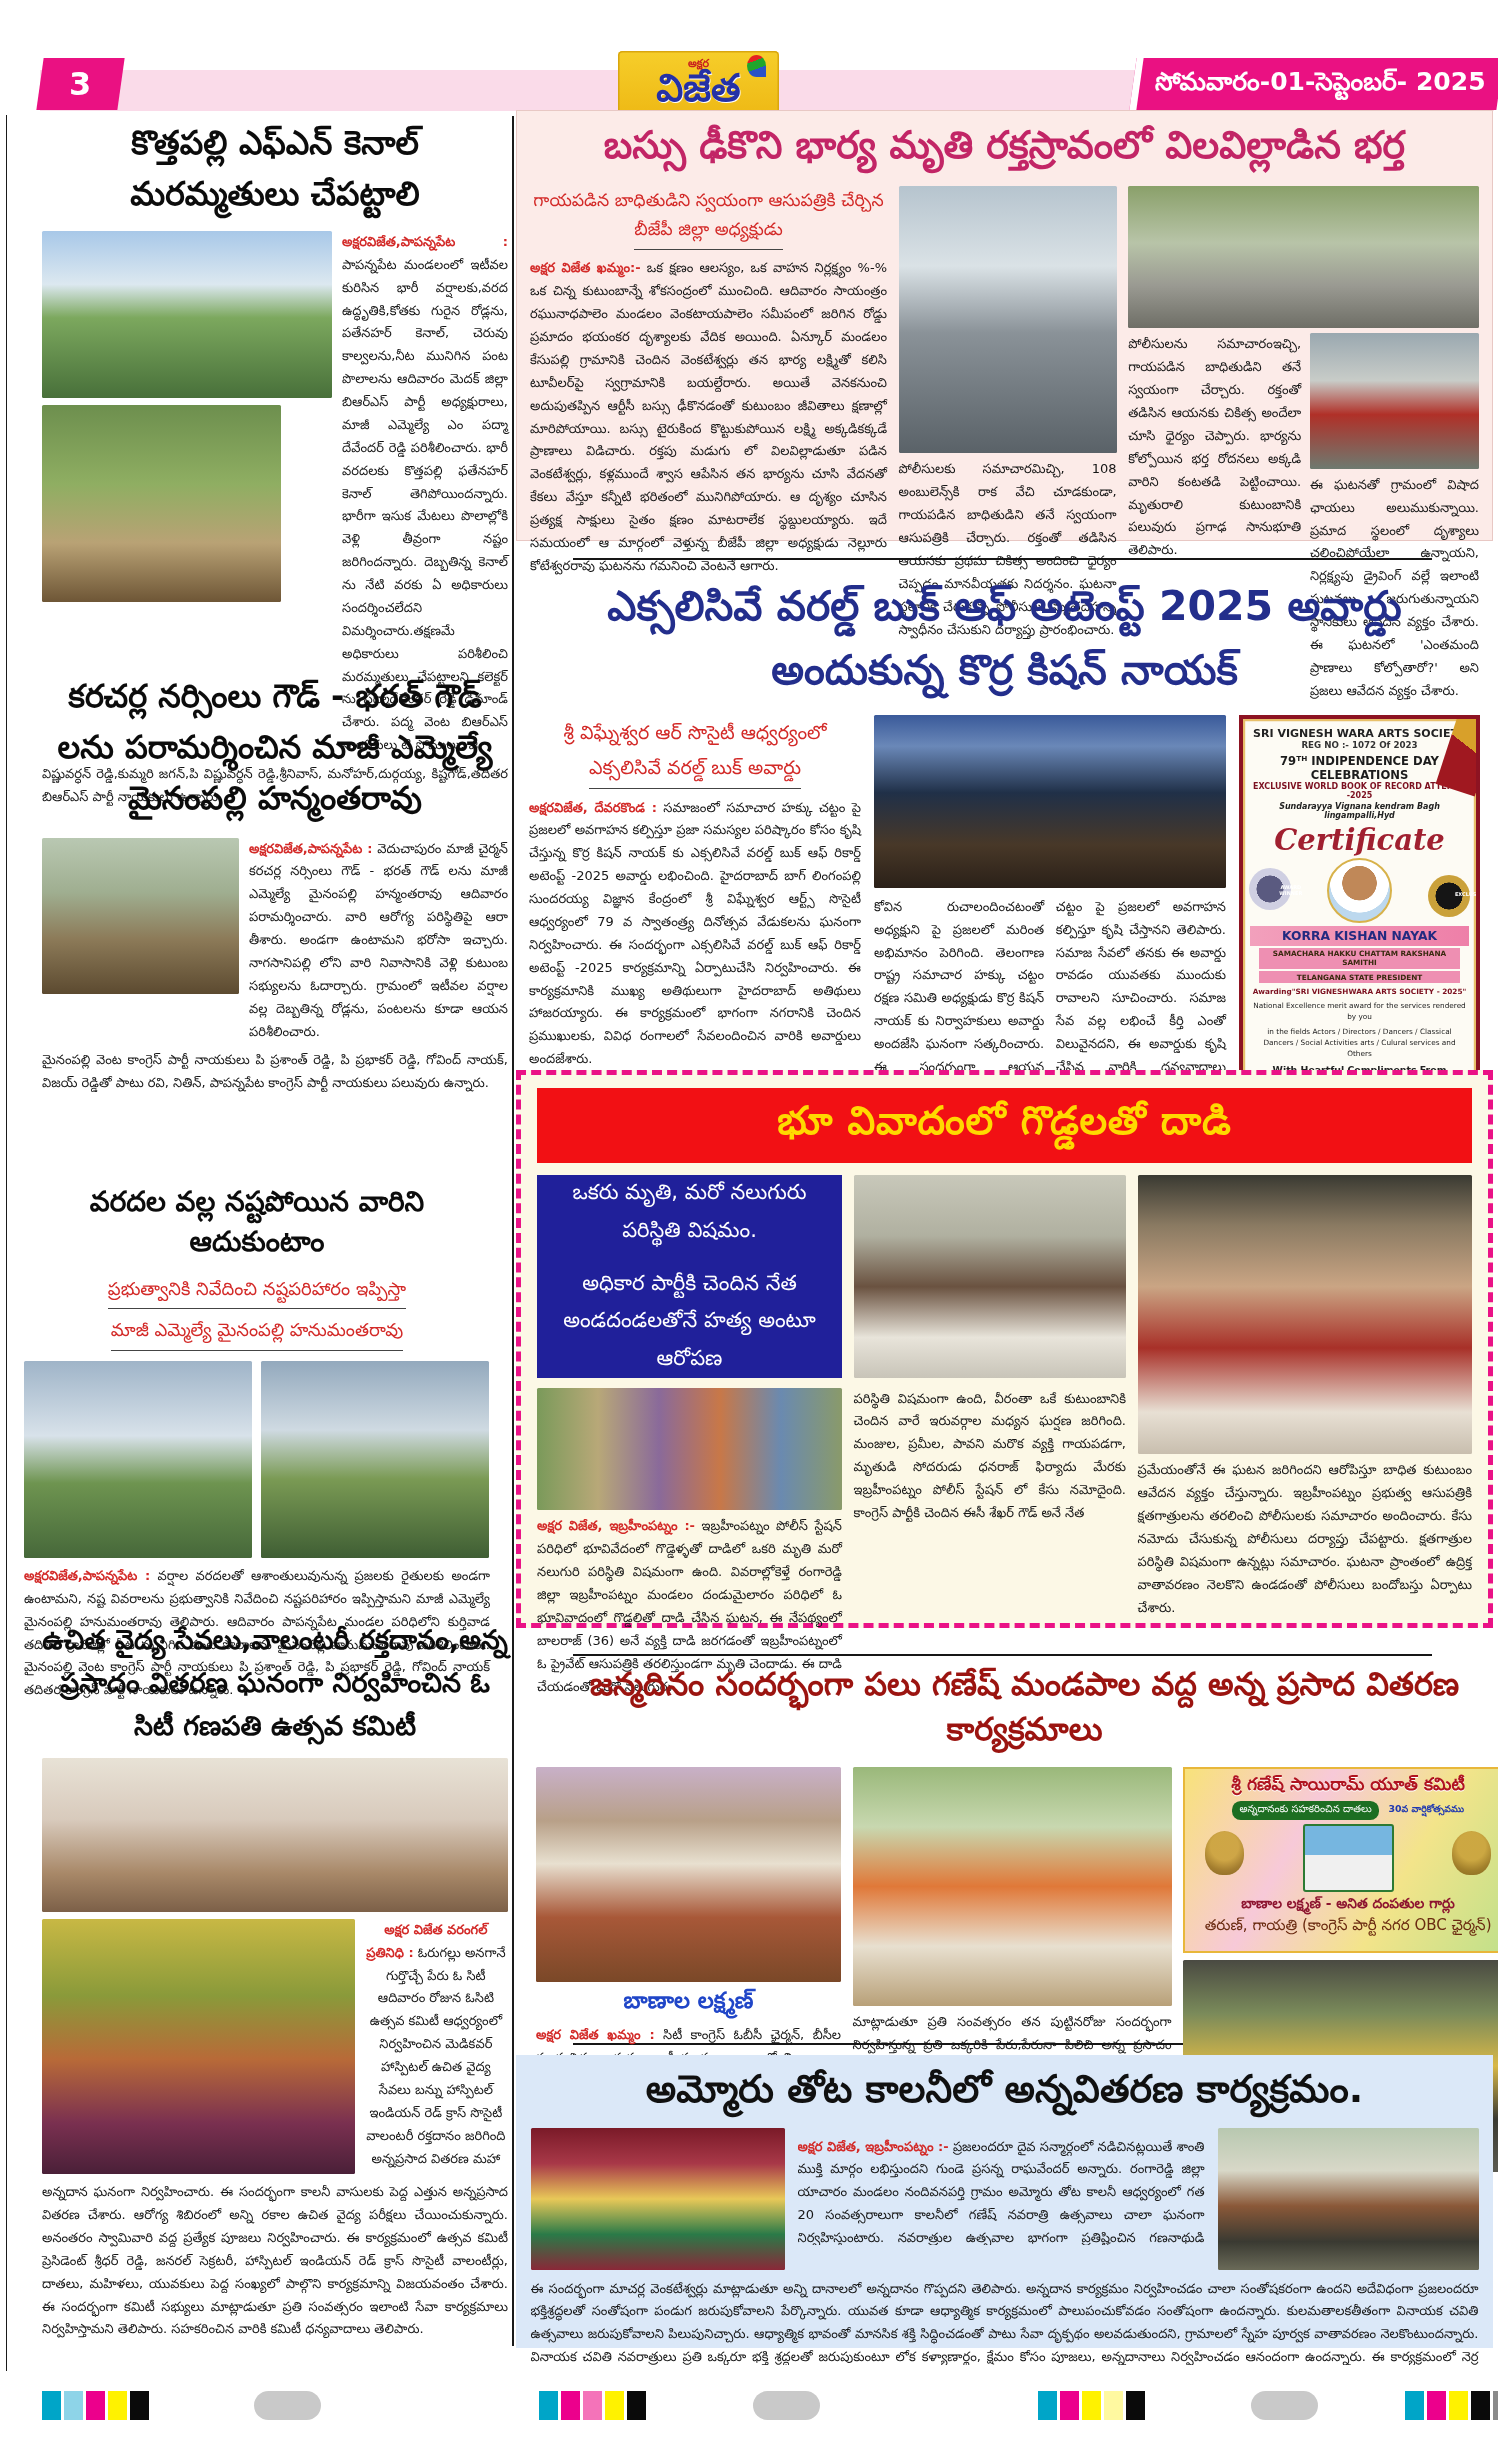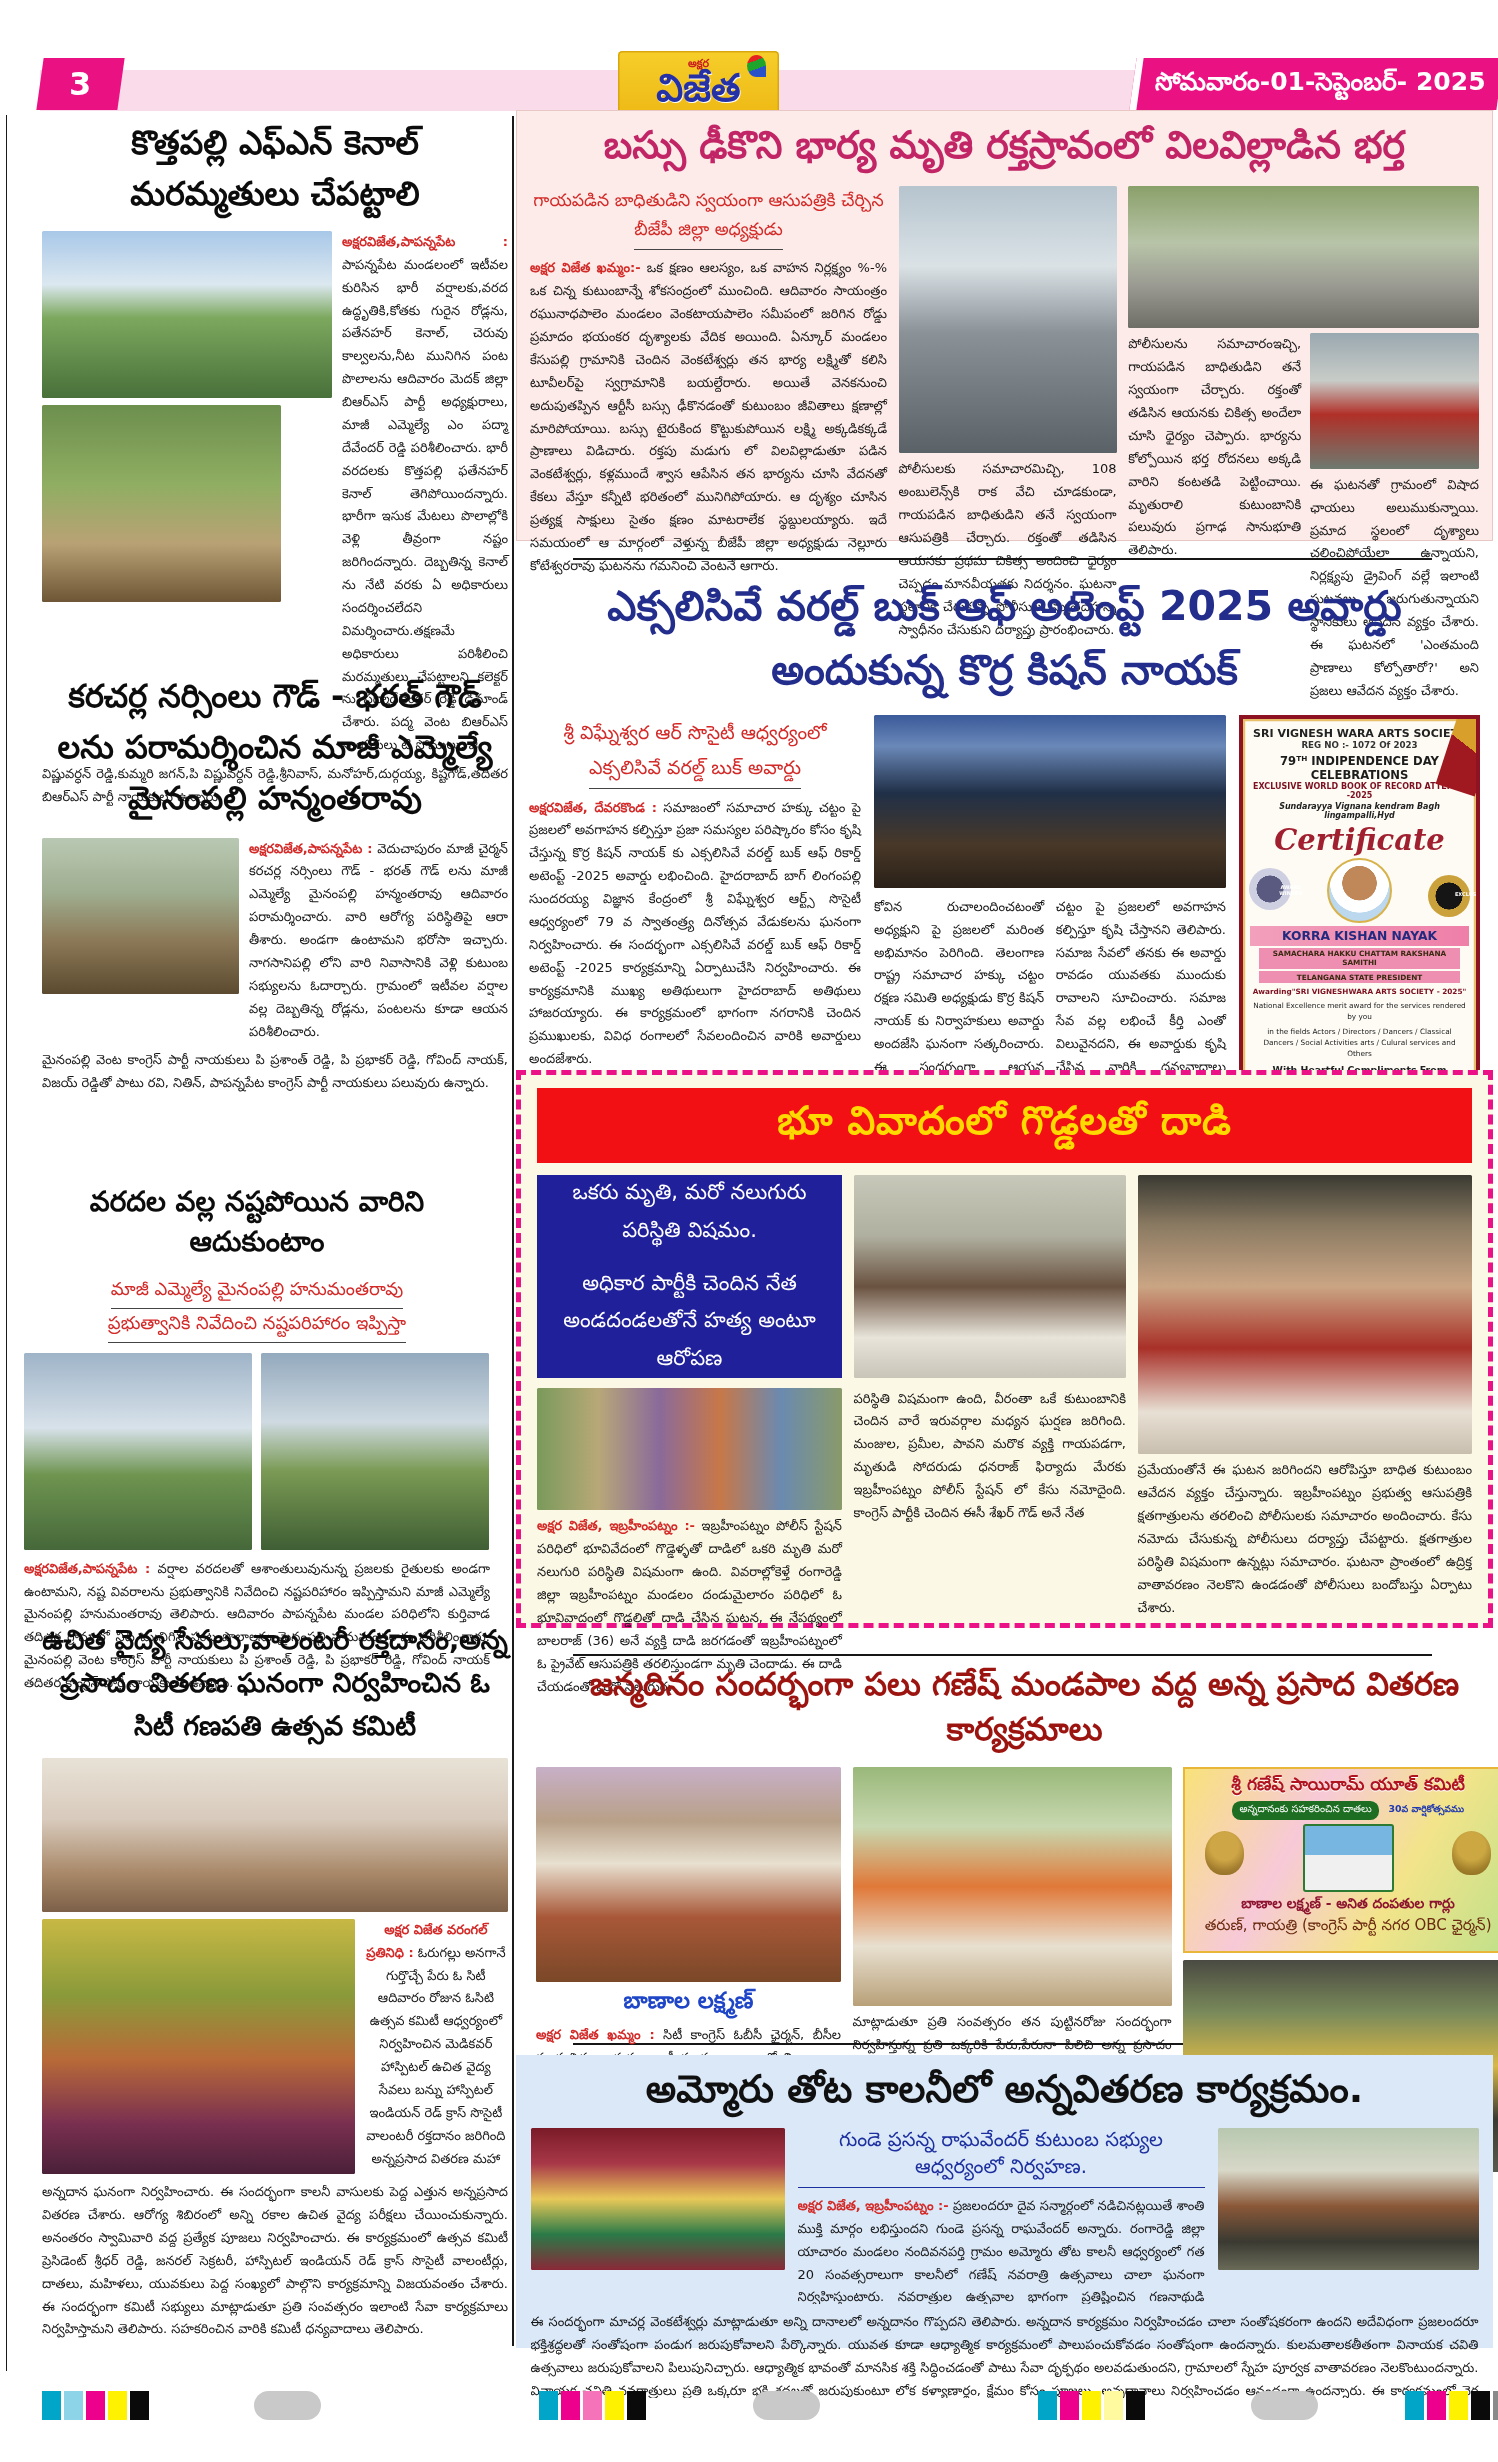--- a/index.html
+++ b/index.html
@@ -136,22 +136,22 @@
         <span class="byname">అక్షరవిజేత,పాపన్నపేట :</span>
         <span>వెదుచాపురం మాజీ చైర్మన్ కరచర్ల నర్సింలు గౌడ్ - భరత్ గౌడ్ లను మాజీ ఎమ్మెల్యే మైనంపల్లి హన్మంతరావు ఆదివారం పరామర్శించారు. వారి ఆరోగ్య పరిస్థితిపై ఆరా తీశారు. అండగా ఉంటామని భరోసా ఇచ్చారు. నాగసానిపల్లి లోని వారి నివాసానికి వెళ్లి కుటుంబ సభ్యులను ఓదార్చారు. గ్రామంలో ఇటీవల వర్షాల వల్ల దెబ్బతిన్న రోడ్లను, పంటలను కూడా ఆయన పరిశీలించారు.</span>
       </div>
     </div>
     <div class="body" style="margin-top:5.8px;">మైనంపల్లి వెంట కాంగ్రెస్ పార్టీ నాయకులు పి ప్రశాంత్ రెడ్డి, పి ప్రభాకర్ రెడ్డి, గోవింద్ నాయక్, విజయ్ రెడ్డితో పాటు రవి, నితిన్, పాపన్నపేట కాంగ్రెస్ పార్టీ నాయకులు పలువురు ఉన్నారు.</div>
   </section>
 
   <section class="abs" style="left:24px;top:1185px;width:466px;height:429px;">
     <div class="hblack" style="font-size:28px;">వరదల వల్ల నష్టపోయిన వారిని ఆదుకుంటాం</div>
     <div class="subred" style="font-size:18px;line-height:1.6;margin-top:10px;">
+      <div><span class="u">ప్రభుత్వానికి నివేదించి నష్టపరిహారం ఇప్పిస్తా</span></div>
       <div style="margin-top:7.3px;"><span class="u">మాజీ ఎమ్మెల్యే మైనంపల్లి హనుమంతరావు</span></div>
-      <div><span class="u">ప్రభుత్వానికి నివేదించి నష్టపరిహారం ఇప్పిస్తా</span></div>
     </div>
     <div class="row" style="margin-top:10px;gap:8.7px;">
       <div class="photo" style="width:228px;height:197px;background:linear-gradient(180deg,#9fb4c8 0%,#d8e2ea 38%,#6e9450 62%,#46683a 100%);"></div>
       <div class="photo" style="width:228px;height:197px;background:linear-gradient(180deg,#93a9bd 0%,#cfdae2 35%,#7a9a54 60%,#3f5e34 100%);"></div>
     </div>
     <div class="body" style="margin-top:7.3px;">
       <span class="byname">అక్షరవిజేత,పాపన్నపేట :</span>
       <span>వర్షాల వరదలతో ఆశాంతులువునున్న ప్రజలకు రైతులకు అండగా ఉంటామని, నష్ట వివరాలను ప్రభుత్వానికి నివేదించి నష్టపరిహారం ఇప్పిస్తామని మాజీ ఎమ్మెల్యే మైనంపల్లి హనుమంతరావు తెలిపారు. ఆదివారం పాపన్నపేట మండల పరిధిలోని కుర్తివాడ తదితర గ్రామాల్లో నీట మునిగిన పంట పొలాలను మైనంపల్లి హనుమంతరావు పరిశీలించారు. మైనంపల్లి వెంట కాంగ్రెస్ పార్టీ నాయకులు పి ప్రశాంత్ రెడ్డి, పి ప్రభాకర్ రెడ్డి, గోవింద్ నాయక్ తదితర కాంగ్రెస్ పార్టీ నాయకులు ఉన్నారు.</span>
     </div>
   </section>
@@ -306,21 +306,20 @@
         <div class="photo" style="width:100%;flex:1;background:linear-gradient(180deg,#4a4a42 0%,#7a8a5a 25%,#d8b848 50%,#3a3a32 75%,#5a5a50 100%);"></div>
       </div>
     </div>
   </section>
 
   <section class="abs ambox" style="left:516px;top:2055px;width:977px;height:293px;box-sizing:border-box;padding:11.6px 14.5px;">
     <div class="am-h">అమ్మోరు తోట కాలనీలో అన్నవితరణ కార్యక్రమం.</div>
     <div class="row" style="margin-top:8.7px;gap:13px;">
       <div class="photo" style="width:254px;height:142px;flex:none;background:linear-gradient(180deg,#7a1a28 0%,#a83848 25%,#e8c858 50%,#2a7a48 75%,#8a2838 100%);"></div>
       <div style="flex:1;">
-        <div class="am-sub"><span class="u" style="border-color:#1c2f9e;">గుండె ప్రసన్న రాఘవేందర్ కుటుంబ సభ్యుల ఆధ్వర్యంలో నిర్వహణ.</span></div>
         <div class="body" style="margin-top:7.3px;max-height:109px;overflow:hidden;">
           <span class="byname">అక్షర విజేత, ఇబ్రహీంపట్నం :-</span>
           <span>ప్రజలందరూ దైవ సన్మార్గంలో నడిచినట్లయితే శాంతి ముక్తి మార్గం లభిస్తుందని గుండె ప్రసన్న రాఘవేందర్ అన్నారు. రంగారెడ్డి జిల్లా యాచారం మండలం నందివనపర్తి గ్రామం అమ్మోరు తోట కాలనీ ఆధ్వర్యంలో గత 20 సంవత్సరాలుగా కాలనీలో గణేష్ నవరాత్రి ఉత్సవాలు చాలా ఘనంగా నిర్వహిస్తుంటారు. నవరాత్రుల ఉత్సవాల భాగంగా ప్రతిష్టించిన గణనాథుడి మండపం వద్ద గుండె ప్రసన్న రాఘవేందర్ కుటుంబ సభ్యుల ఆధ్వర్యంలో ప్రత్యేక పూజలు నిర్వహించారు. అనంతరం అన్న వితరణ కార్యక్రమం నిర్వహించారు. ఈ ముఖ్య అతిథులుగా పాల్గొన్న మాజీ ఎంపీపీ రాచర్ల వెంకటేశ్వర్లు, మూదేడ్ల వెంకటరెడ్డికి శాలుతో కాలనీ వాసులు సత్కరించారు.</span>
         </div>
       </div>
       <div class="photo" style="width:261px;height:142px;flex:none;background:linear-gradient(180deg,#b8c8b0 0%,#d8d8c8 30%,#8a5838 55%,#3a3a32 80%,#6a6a58 100%);"></div>
     </div>
     <div class="body" style="margin-top:7.3px;max-height:87px;overflow:hidden;">ఈ సందర్భంగా మాచర్ల వెంకటేశ్వర్లు మాట్లాడుతూ అన్ని దానాలలో అన్నదానం గొప్పదని తెలిపారు. అన్నదాన కార్యక్రమం నిర్వహించడం చాలా సంతోషకరంగా ఉందని అదేవిధంగా ప్రజలందరూ భక్తిశ్రద్ధలతో సంతోషంగా పండుగ జరుపుకోవాలని పేర్కొన్నారు. యువత కూడా ఆధ్యాత్మిక కార్యక్రమంలో పాలుపంచుకోవడం సంతోషంగా ఉందన్నారు. కులమతాలకతీతంగా వినాయక చవితి ఉత్సవాలు జరుపుకోవాలని పిలుపునిచ్చారు. ఆధ్యాత్మిక భావంతో మానసిక శక్తి సిద్ధించడంతో పాటు సేవా దృక్పథం అలవడుతుందని, గ్రామాలలో స్నేహ పూర్వక వాతావరణం నెలకొంటుందన్నారు. వినాయక చవితి నవరాత్రులు ప్రతి ఒక్కరూ భక్తి శ్రద్ధలతో జరుపుకుంటూ లోక కళ్యాణార్థం, క్షేమం కోసం పూజలు, అన్నదానాలు నిర్వహించడం ఆనందంగా ఉందన్నారు. ఈ కార్యక్రమంలో నెర్ర శ్రీశైలం, షాహిద్, భూపతి రామకృష్ణ, పెరుమల్ల విక్రమ్, వంశీ, శెట్టిమళ్ళ శ్రీకాంత్, శ్రీనాథ్, పంబాల మధుకర్, శివాజీ, తెలగమళ్ళ రాజేందర్, ప్రశాంత్, కర్ణాకర్, శివ, అఖిల్(మిట్టు), గుండె మధు, కాలనీవాసులు తదితరులు పాల్గొన్నారు.</div>
   </section>
 

